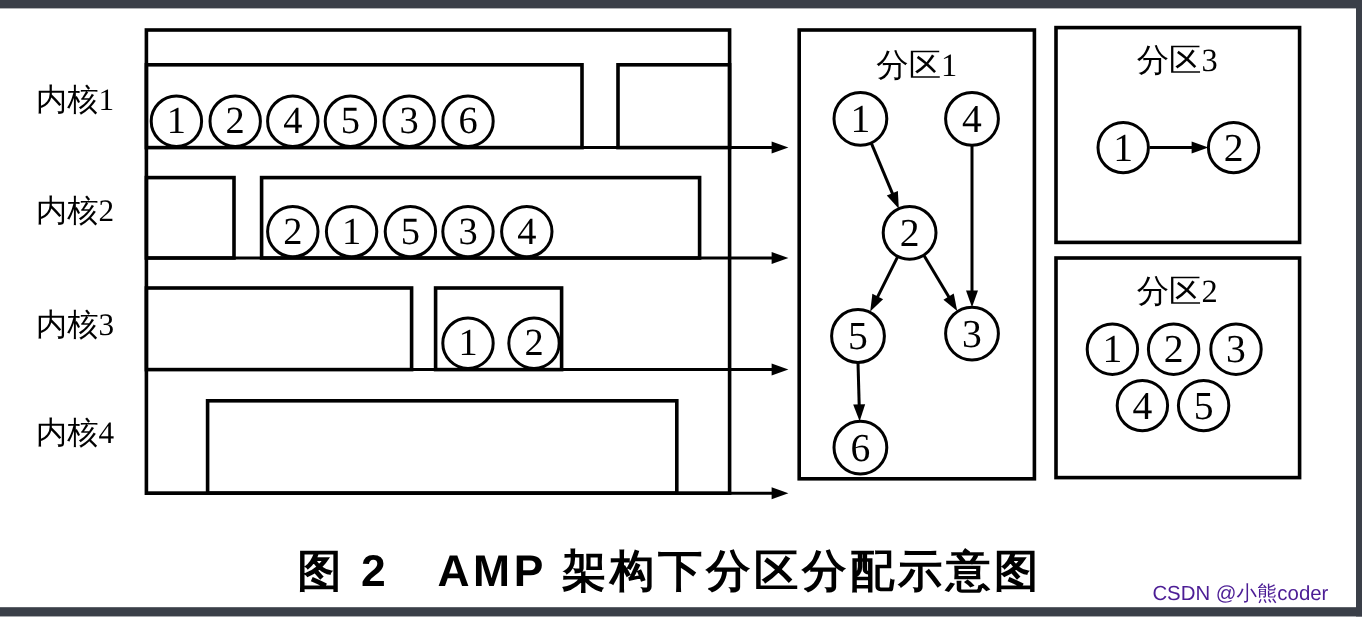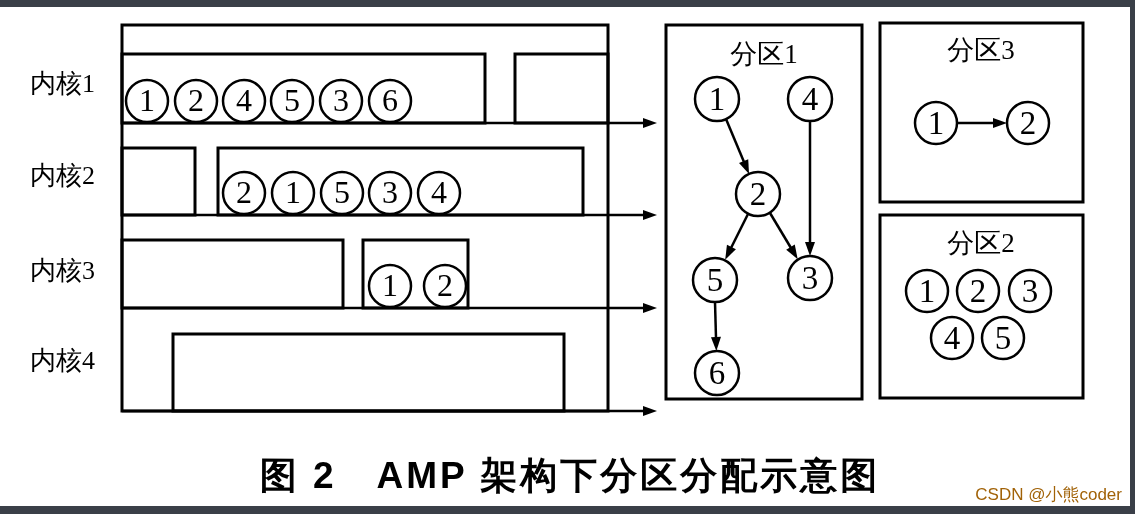--- a/index.html
+++ b/index.html
@@ -17,30 +17,30 @@
   svg{position:absolute;left:0;top:0;}
   svg text{font-family:"Liberation Serif","DejaVu Serif",serif;fill:#000;}
   .core-label{font-size:26px;}
   .part-title{font-size:27px;}
   .digit{font-size:32px;}
   .digit-big{font-size:33px;}
   .box{fill:none;stroke:#000;stroke-width:3;}
   .node{fill:#fff;stroke:#000;stroke-width:2.5;}
   .edge{stroke:#000;stroke-width:2.5;fill:none;}
   #caption{
-    position:absolute;left:40px;top:451px;width:1060px;
+    position:absolute;left:28px;top:451px;width:1060px;
     text-align:center;
     font-family:"Liberation Sans","DejaVu Sans",sans-serif;
     font-weight:700;font-size:37px;letter-spacing:3px;color:#000;
     white-space:nowrap;
   }
   #watermark{
-    position:absolute;right:13px;top:483px;
+    position:absolute;right:28px;top:483px;
     font-family:"Liberation Sans","DejaVu Sans",sans-serif;
-    font-size:17px;color:#a16207;white-space:nowrap;
+    font-size:17px;color:#4c1d95;white-space:nowrap;
   }
 </style>
 </head>
 <body>
 
 <div id="stage">
 
   <div id="bar-top" class="bar"></div>
   <div id="bar-bottom" class="bar"></div>
   <div id="bar-right" class="bar"></div>

